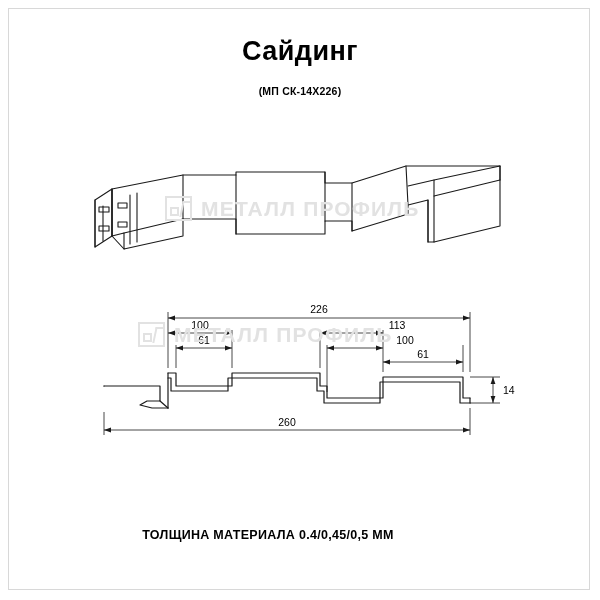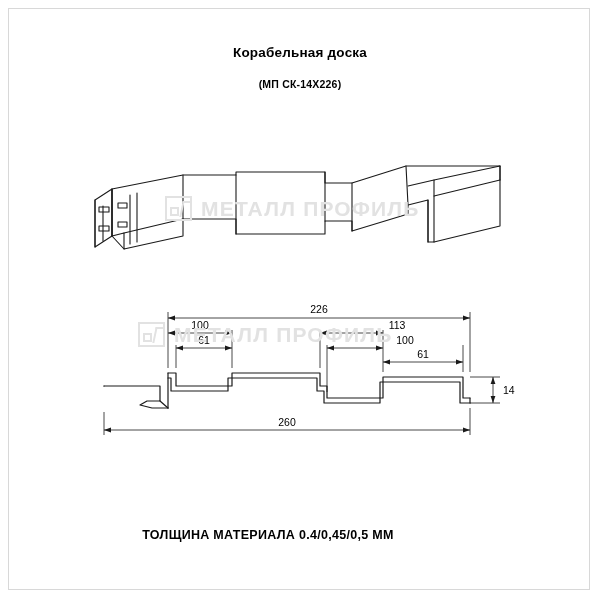--- a/index.html
+++ b/index.html
@@ -126,21 +126,21 @@
     font-family: "Liberation Sans", sans-serif;
   }
 </style>
 </head>
 <body>
 
 <div class="page">
   <div class="frame"></div>
 
   <div class="header">
-    <div class="subtitle">Корабельная доска</div>
+    <div class="title">Сайдинг</div>
     <div class="code">(МП СК-14Х226)</div>
   </div>
 
   <svg class="drawing" viewBox="0 0 600 600">
 
     <g fill="none" stroke="#1a1a1a" stroke-width="1.1" stroke-linejoin="round" stroke-linecap="round">
 
       <path d="M112,189 L183,175 L236,175 L236,172 L325,172 L325,183 L352,183 L406,166 L500,166 L500,180 L434,196
                L434,242 L428,242 L428,200 L408,205 L408,214 L352,231 L352,221 L325,221 L325,234 L236,234 L236,219
                L183,219 L183,236 L124,249 L124,233 L112,236 Z"></path>

